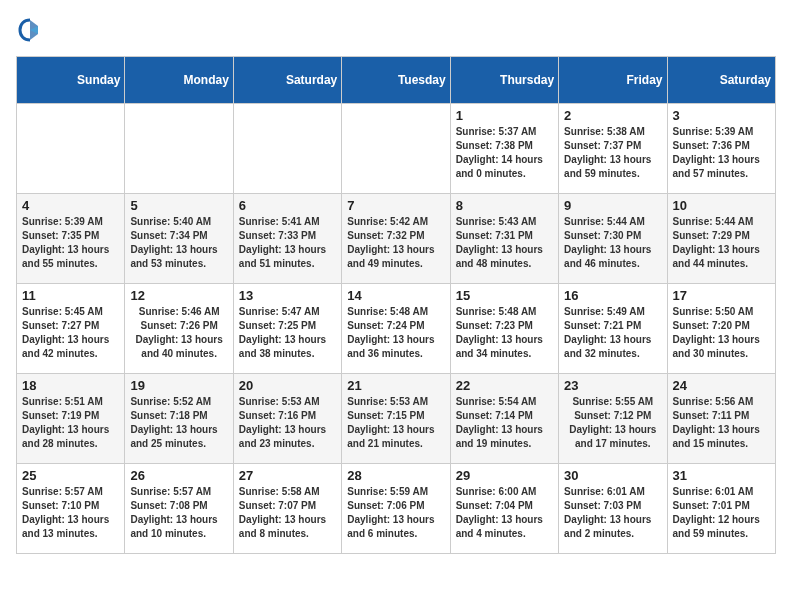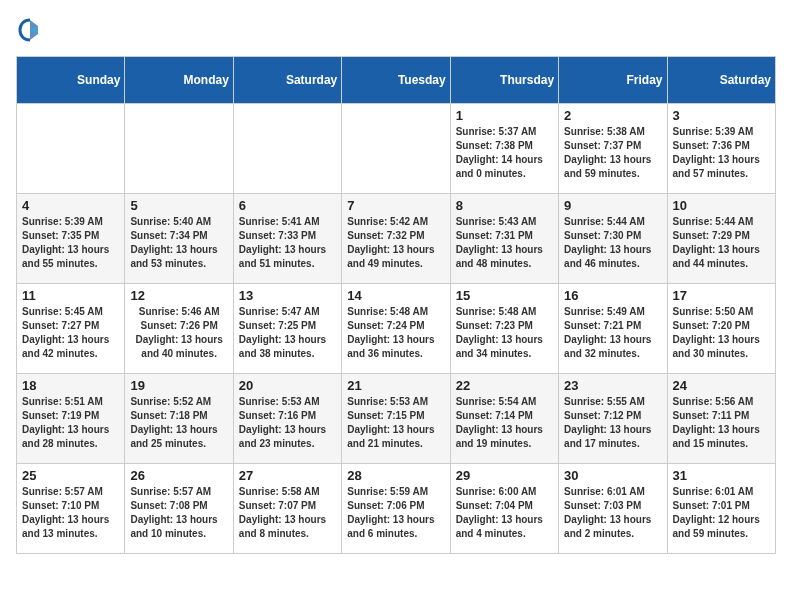--- a/index.html
+++ b/index.html
@@ -280,21 +280,21 @@
         </td>
         <td>
           <div class="day-number">22</div>
           <div class="day-info" style="white-space: pre-line;">Sunrise: 5:54 AM
 Sunset: 7:14 PM
 Daylight: 13 hours
 and 19 minutes.</div>
         </td>
         <td>
           <div class="day-number">23</div>
-          <div class="day-info" style="white-space: pre-line;">Sunrise: 5:55 AM
+          <div class="day-info" style="white-space: pre-line; text-align: center;">Sunrise: 5:55 AM
 Sunset: 7:12 PM
 Daylight: 13 hours
 and 17 minutes.</div>
         </td>
         <td>
           <div class="day-number">24</div>
           <div class="day-info" style="white-space: pre-line;">Sunrise: 5:56 AM
 Sunset: 7:11 PM
 Daylight: 13 hours
 and 15 minutes.</div>

